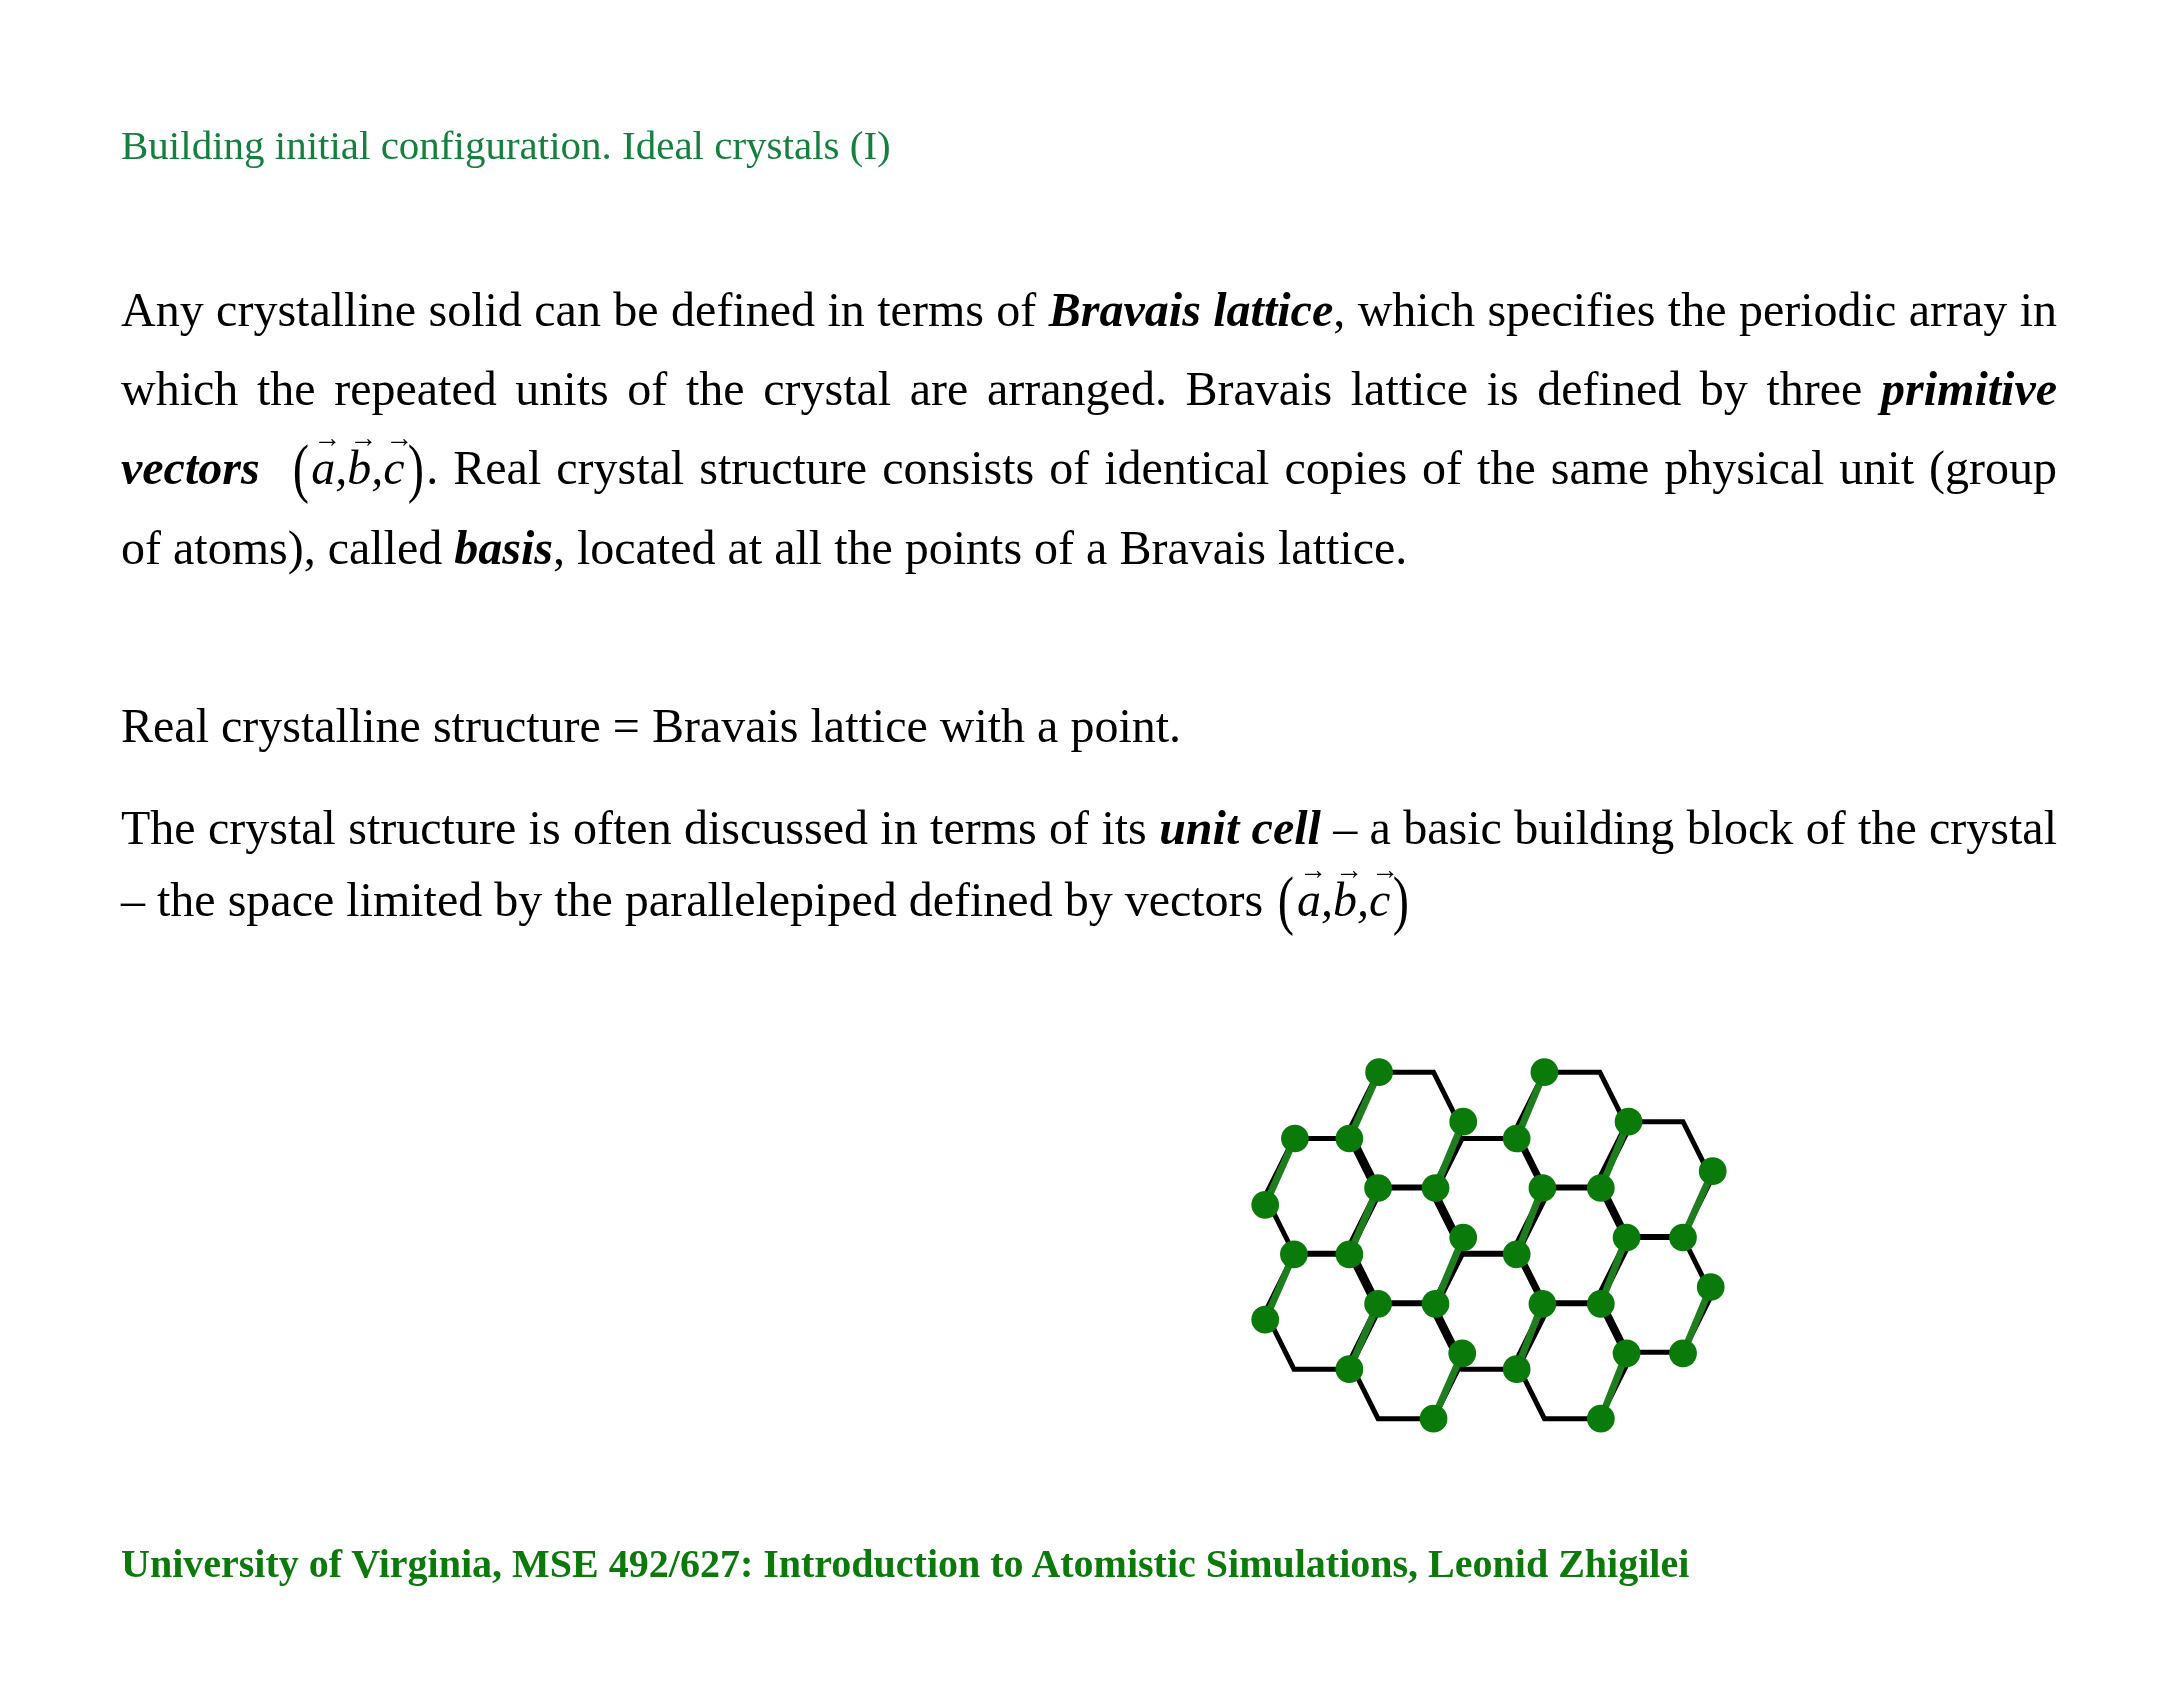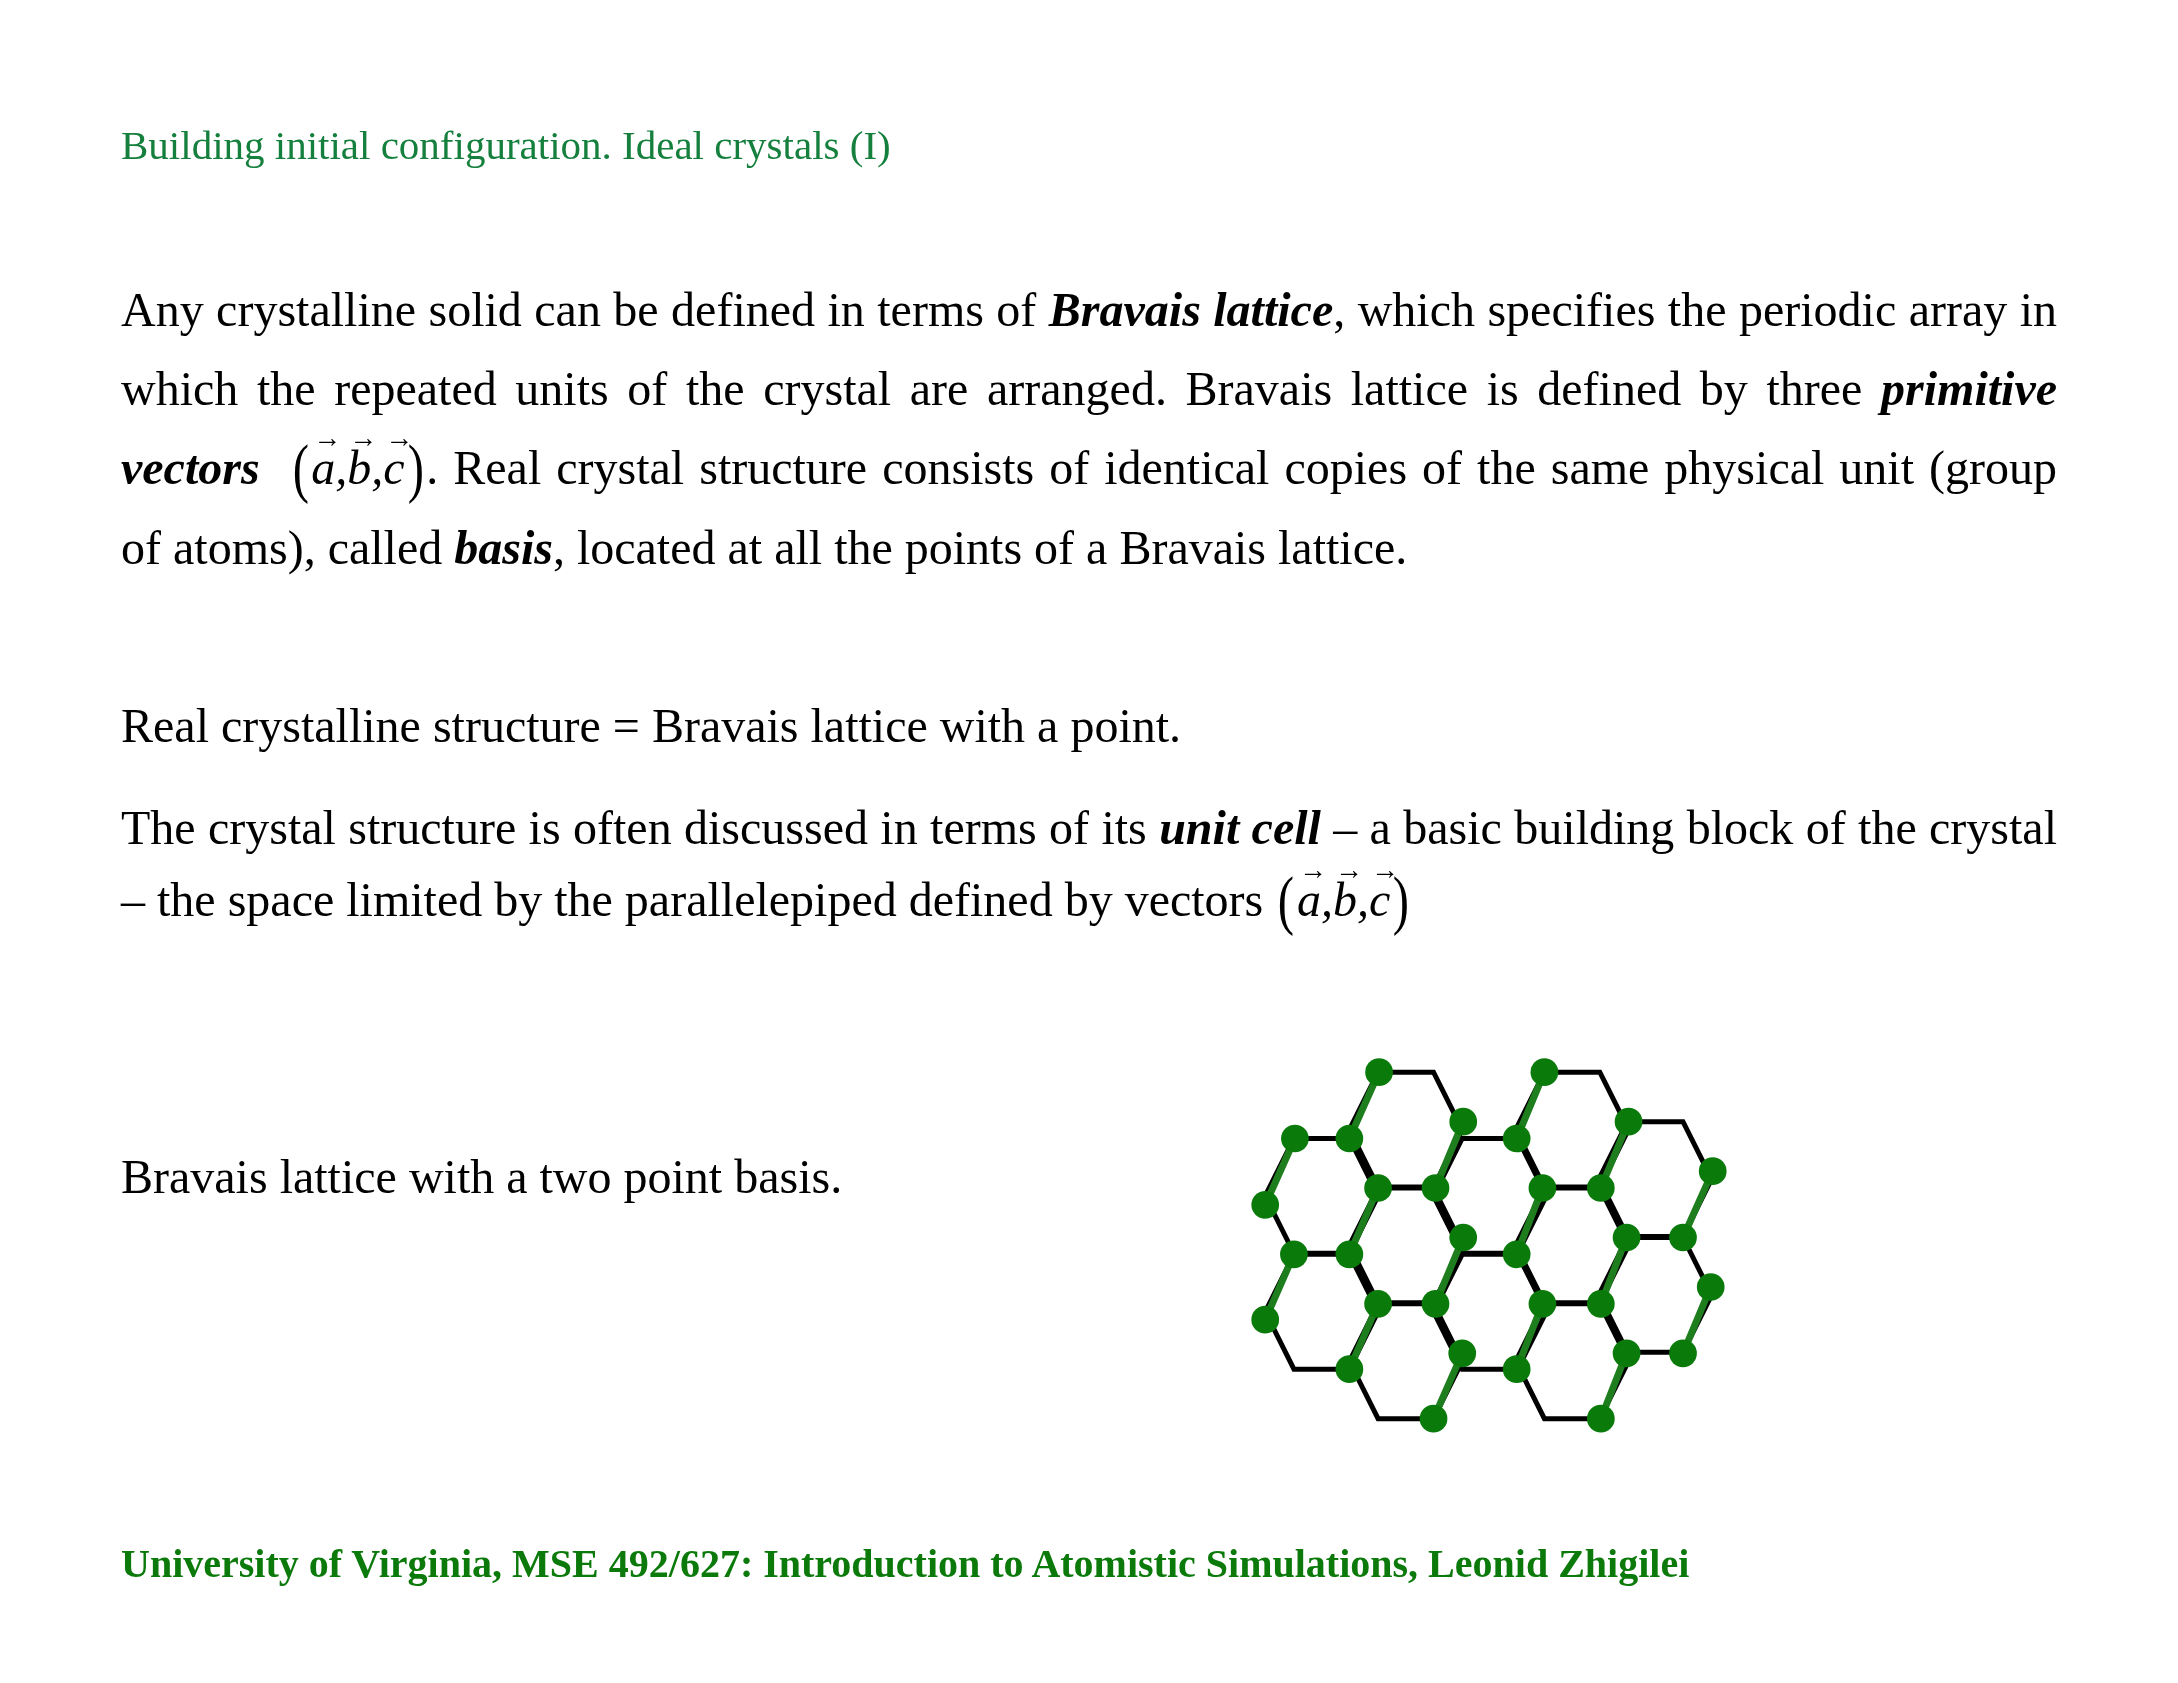--- a/index.html
+++ b/index.html
@@ -29,21 +29,20 @@
   <span>Any crystalline solid can be defined in terms of </span><span class="bi">Bravais lattice</span><span>, which specifies the periodic array in which the repeated units of the crystal are arranged. Bravais lattice is defined by three </span><span class="bi">primitive vectors</span>&nbsp;&nbsp;<span class="vec"><span class="paren">(</span><span class="arrowed">a</span><span>,</span><span class="arrowed">b</span><span>,</span><span class="arrowed">c</span><span class="paren">)</span></span><span>.  Real crystal structure consists of identical copies of the same physical unit (group of atoms), called </span><span class="bi">basis</span><span>, located at all the points of a Bravais lattice.</span>
 </div>
 
 <div class="para p2">Real crystalline structure = Bravais lattice with a point.</div>
 
 <div class="para p3">
   <span>The crystal structure is often discussed in terms of its </span><span class="bi">unit cell</span><span> – a basic building block of the crystal – the space limited by the parallelepiped defined by vectors </span><span class="vec"><span class="paren">(</span><span class="arrowed">a</span><span>,</span><span class="arrowed">b</span><span>,</span><span class="arrowed">c</span><span class="paren">)</span></span>
 </div>
 
 <div class="example">
-  <span>Bravais lattice with a two point basis.</span>
 </div>
 
 <svg class="lattice" width="2178" height="1683" viewBox="0 0 2200 1700">
   <g id="hexes" fill="none" stroke="#000" stroke-width="5" stroke-linejoin="miter">
       <polygon points="1278,1208 1307,1150 1363,1150 1392,1208 1363,1266 1307,1266"></polygon>
       <polygon points="1278,1325 1307,1267 1363,1267 1392,1325 1363,1383 1307,1383"></polygon>
       <polygon points="1363,1141 1392,1083 1448,1083 1477,1141 1448,1199 1392,1199"></polygon>
       <polygon points="1363,1258 1392,1200 1448,1200 1477,1258 1448,1316 1392,1316"></polygon>
       <polygon points="1363,1375 1392,1317 1448,1317 1477,1375 1448,1433 1392,1433"></polygon>
       <polygon points="1448,1208 1477,1150 1533,1150 1562,1208 1533,1266 1477,1266"></polygon>

